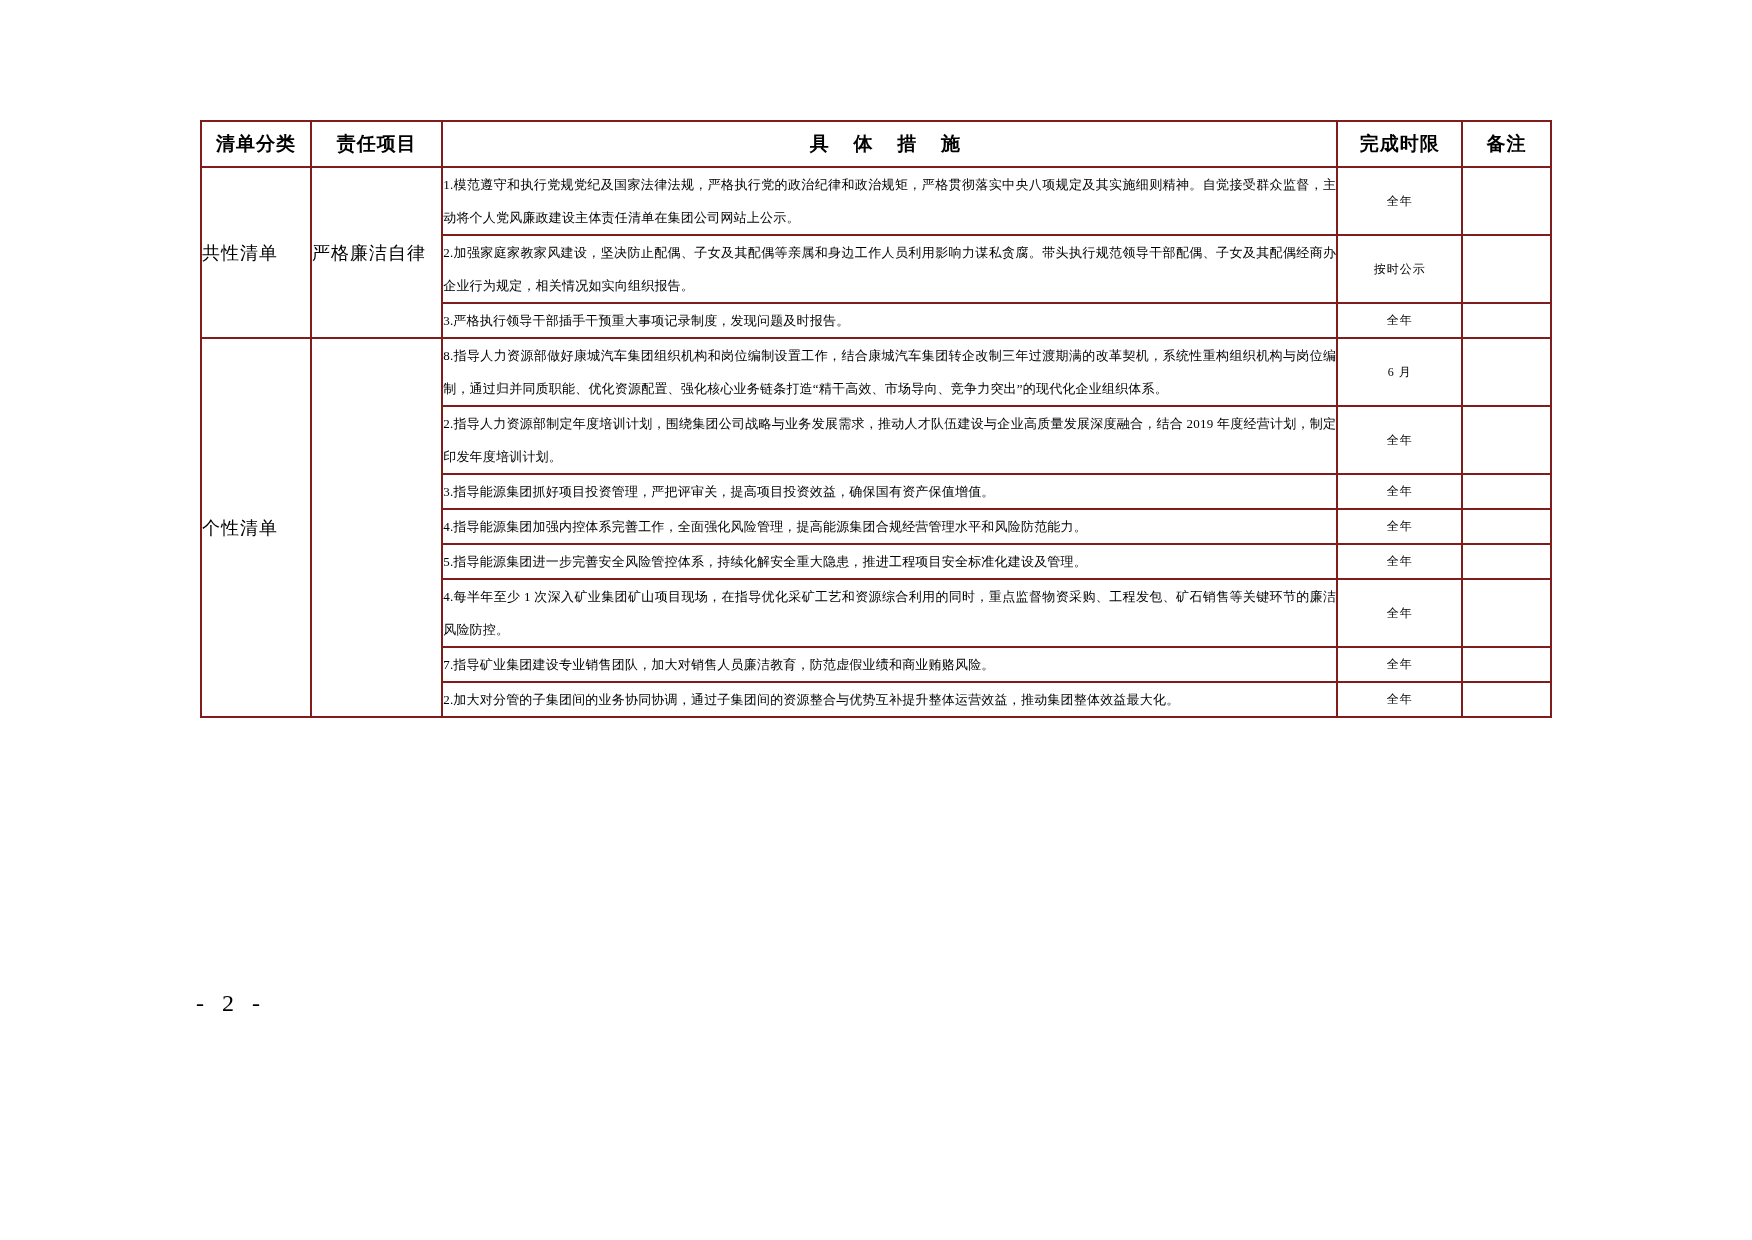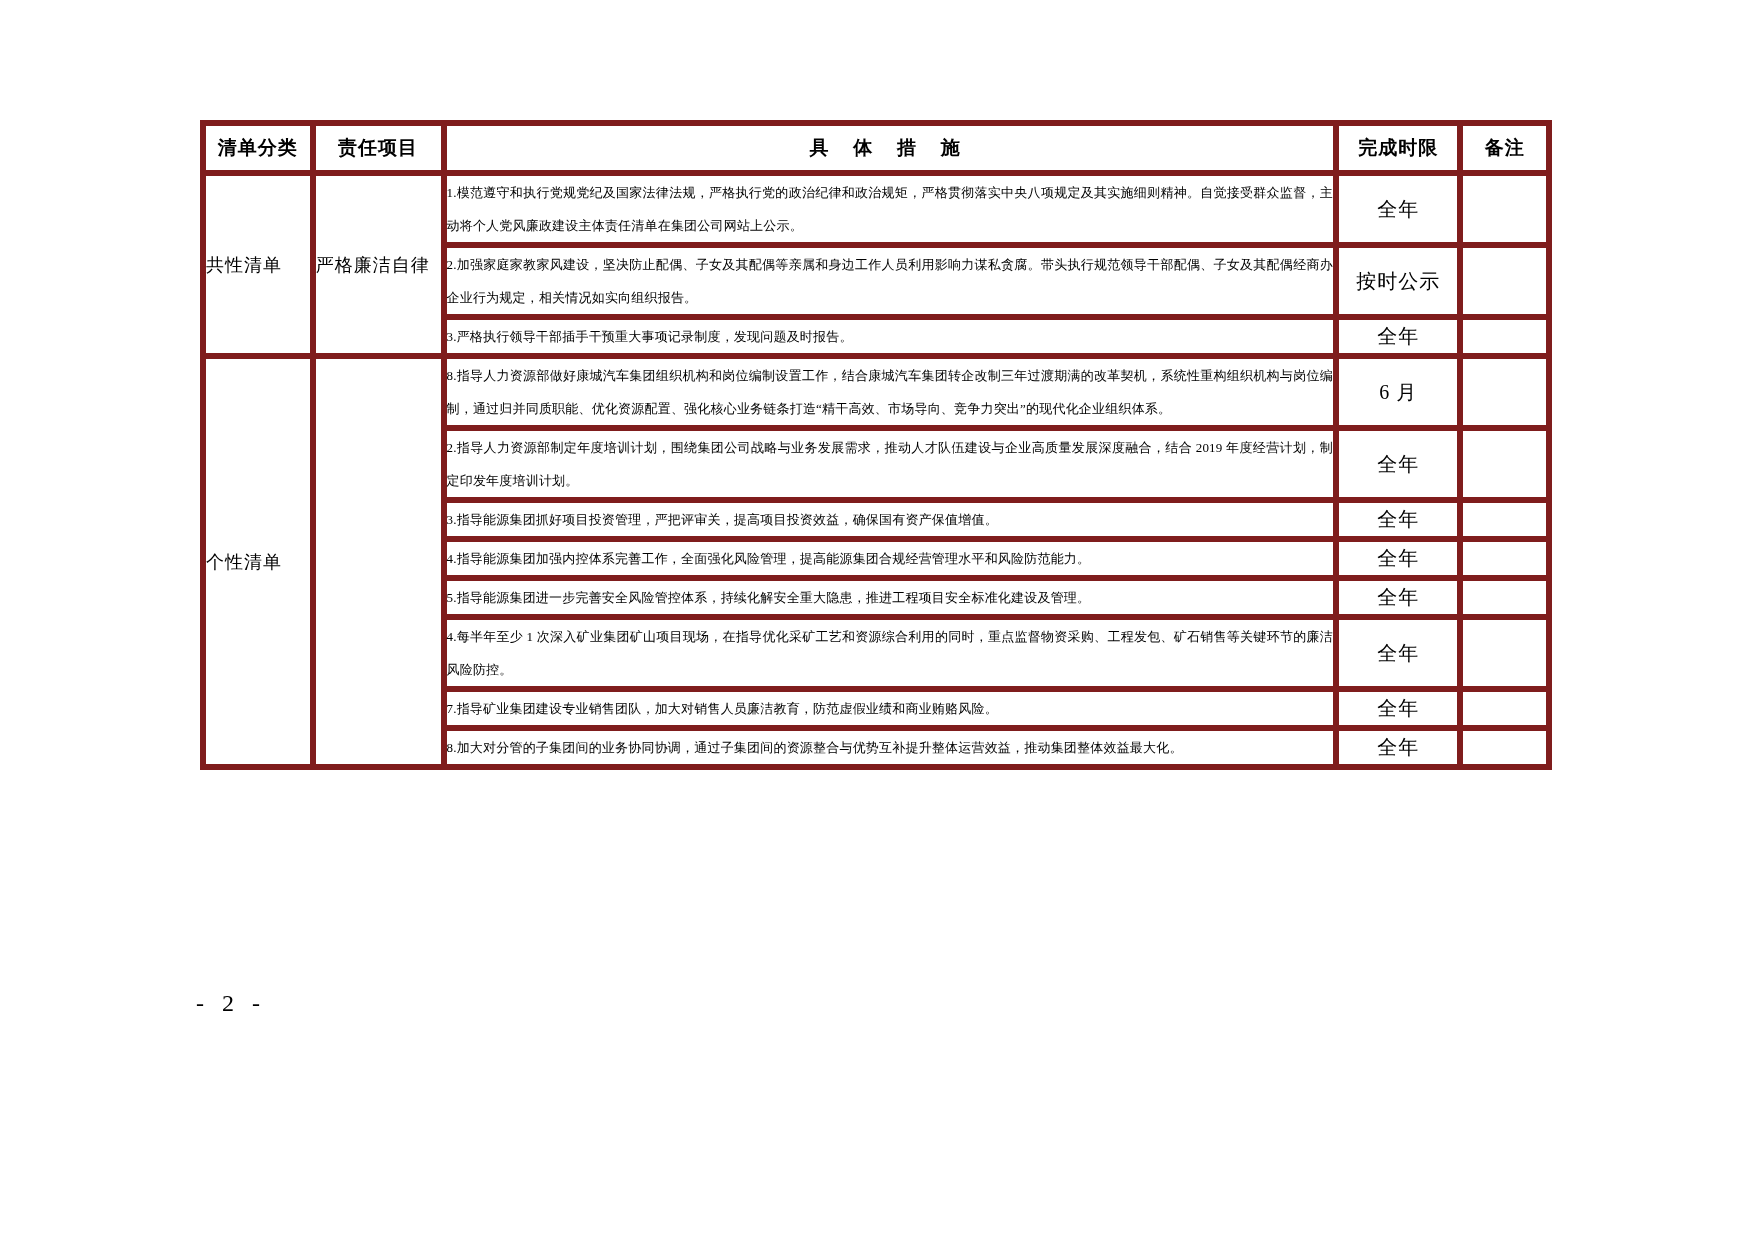--- a/index.html
+++ b/index.html
@@ -24,21 +24,21 @@
   }
   .doc-table {
     position: absolute;
     left: 200px;
     top: 120px;
     width: 1352px;
     border-collapse: collapse;
     table-layout: fixed;
   }
   .doc-table td, .doc-table th {
-    border: 6px solid #7f1d1d;
+    border: 2px solid #7f1d1d;
     padding: 0;
     vertical-align: middle;
   }
   .hdr td {
     text-align: center;
     font-weight: bold;
     font-size: 19px;
     height: 44px;
     letter-spacing: 1px;
   }
@@ -59,21 +59,21 @@
   .cell-meas {
     font-size: 13px;
     line-height: 33px;
     padding: 9px 12px 9px 10px;
     text-align: justify;
     text-justify: inter-ideograph;
     letter-spacing: 0.2px;
   }
   .cell-dl {
     text-align: center;
-    font-size: 20px;
+    font-size: 12px;
     letter-spacing: 1px;
   }
   .cell-note { }
 
   .page-number {
     position: absolute;
     left: 196px;
     top: 990px;
     font-size: 24px;
     letter-spacing: 6px;
@@ -151,21 +151,21 @@
         <td class="cell-meas">4.每半年至少 1 次深入矿业集团矿山项目现场，在指导优化采矿工艺和资源综合利用的同时，重点监督物资采购、工程发包、矿石销售等关键环节的廉洁风险防控。</td>
         <td class="cell-dl">全年</td>
         <td class="cell-note"></td>
       </tr>
       <tr>
         <td class="cell-meas">7.指导矿业集团建设专业销售团队，加大对销售人员廉洁教育，防范虚假业绩和商业贿赂风险。</td>
         <td class="cell-dl">全年</td>
         <td class="cell-note"></td>
       </tr>
       <tr>
-        <td class="cell-meas">8.加大对分管的子集团间的业务协同协调，通过子集团间的资源整合与优势互补提升整体运营效益，推动集团整体效益最大化。</td>
+        <td class="cell-meas">2.加大对分管的子集团间的业务协同协调，通过子集团间的资源整合与优势互补提升整体运营效益，推动集团整体效益最大化。</td>
         <td class="cell-dl">全年</td>
         <td class="cell-note"></td>
       </tr>
     </tbody>
   </table>
 
   <div class="page-number">- 2 -</div>
 
 </div>
 

